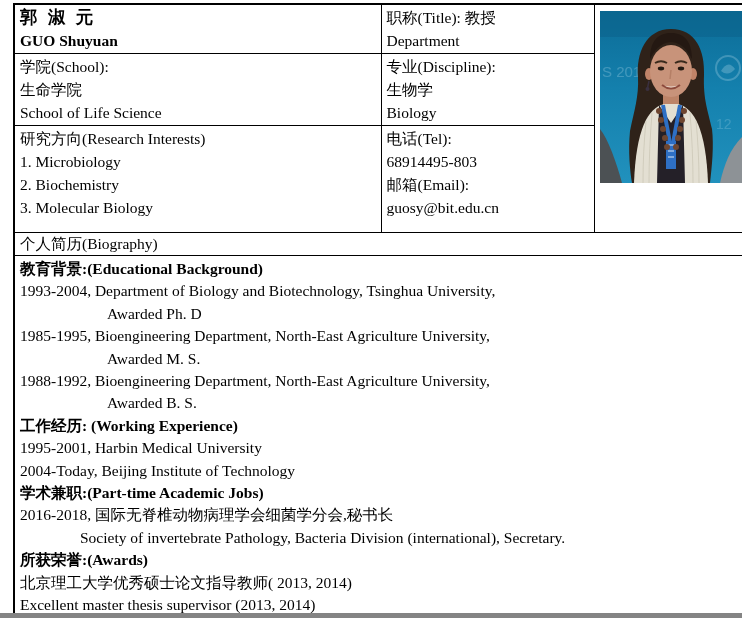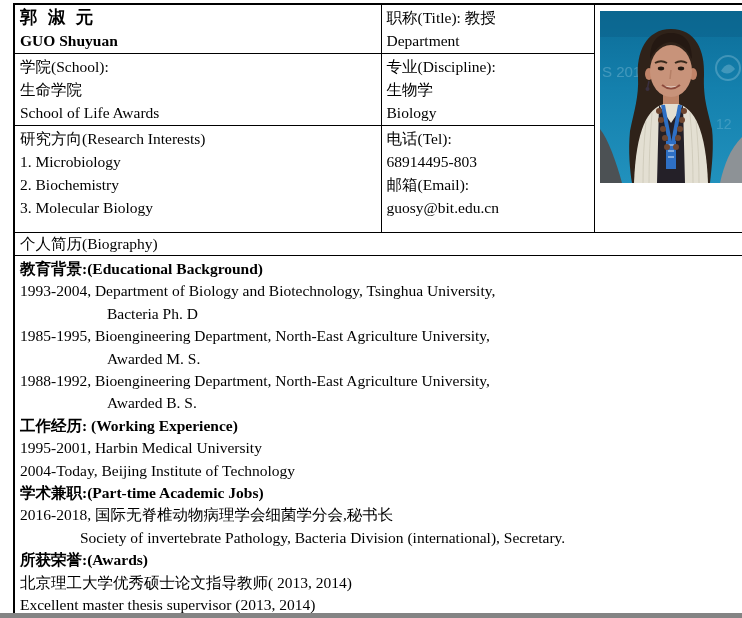--- a/index.html
+++ b/index.html
@@ -113,21 +113,21 @@
               </g>
             </svg>
           </span>
         </td>
       </tr>
 
       <tr class="r2">
         <td>
           <div>学院(School):</div>
           <div>生命学院</div>
-          <div>School of Life Awards</div>
+          <div>School of Life Science</div>
         </td>
         <td>
           <div>专业(Discipline):</div>
           <div>生物学</div>
           <div>Biology</div>
         </td>
       </tr>
 
       <tr class="r3">
         <td>
@@ -147,21 +147,21 @@
       <tr class="r4">
         <td colspan="3">
           <div>个人简历(Biography)</div>
         </td>
       </tr>
 
       <tr class="r5">
         <td colspan="3">
           <div class="b">教育背景:(Educational Background)</div>
           <div>1993-2004, Department of Biology and Biotechnology, Tsinghua University,</div>
-          <div class="ind">Bacteria Ph. D</div>
+          <div class="ind">Awarded Ph. D</div>
           <div>1985-1995, Bioengineering Department, North-East Agriculture University,</div>
           <div class="ind">Awarded M. S.</div>
           <div>1988-1992, Bioengineering Department, North-East Agriculture University,</div>
           <div class="ind">Awarded B. S.</div>
           <div class="b">工作经历: (Working Experience)</div>
           <div>1995-2001, Harbin Medical University</div>
           <div>2004-Today, Beijing Institute of Technology</div>
           <div class="b">学术兼职:(Part-time Academic Jobs)</div>
           <div>2016-2018, 国际无脊椎动物病理学会细菌学分会,秘书长</div>
           <div class="ind2">Society of invertebrate Pathology, Bacteria Division (international), Secretary.</div>

